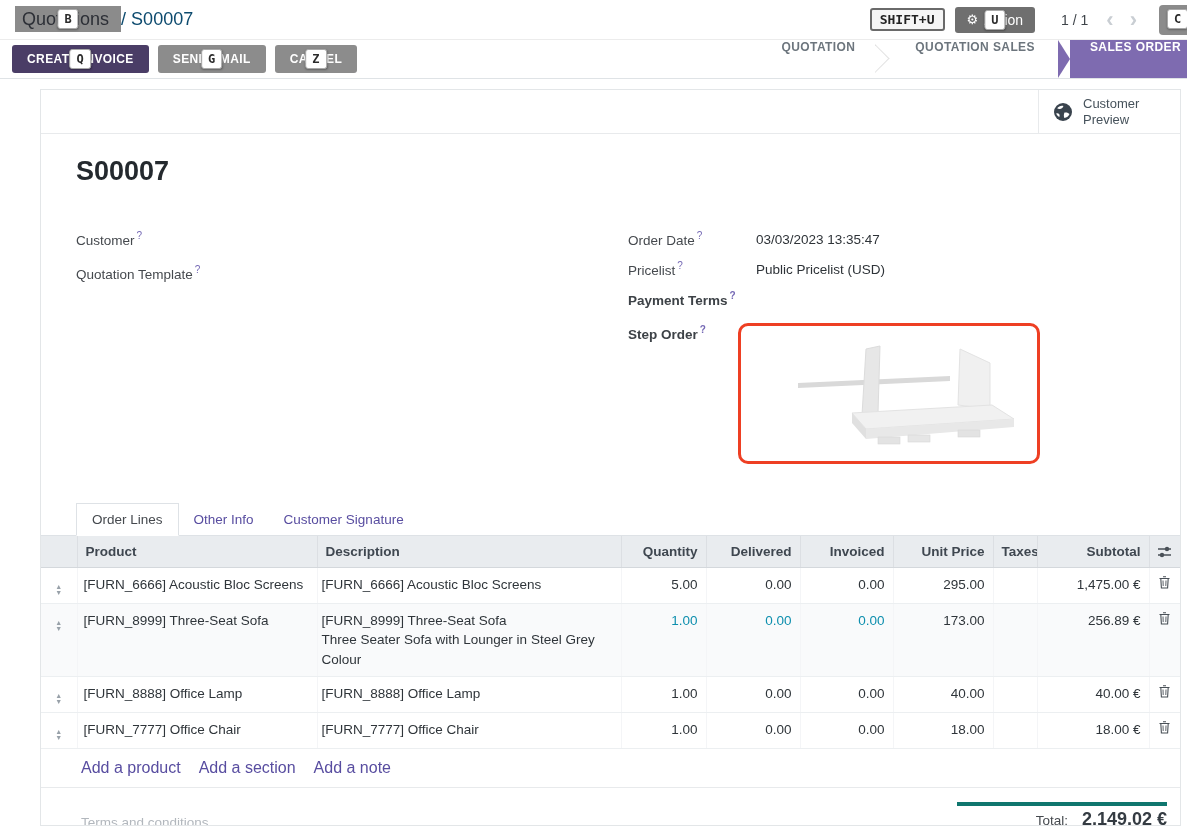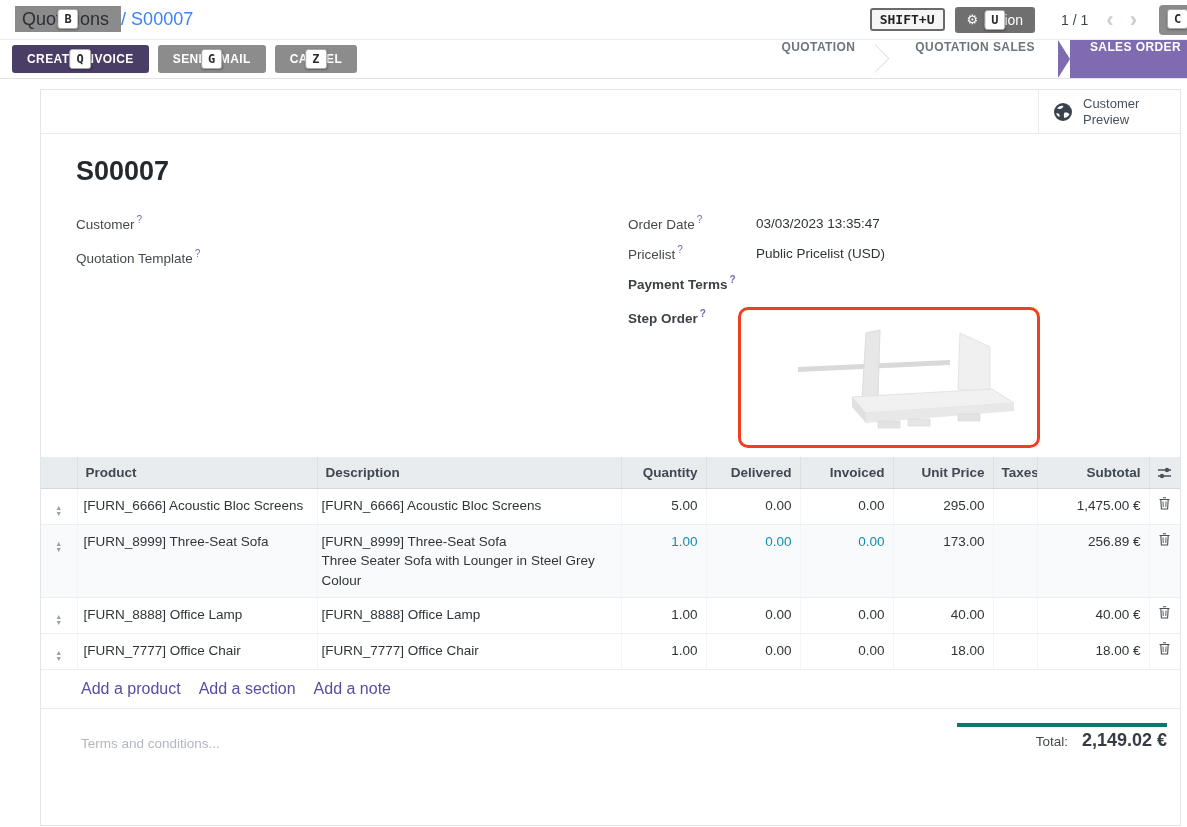--- a/index.html
+++ b/index.html
@@ -14,21 +14,21 @@
   .hint-center { position:absolute; left:50%; top:50%; transform:translate(-50%,-50%); }
   .kbd-badge { display:inline-block; background:#f5f5f5; color:#222;
     border:2px solid #6a6a6a; border-radius:3px; padding:2px 8px;
     font-family:"DejaVu Sans Mono", monospace; font-size:13px; font-weight:bold; }
 
   
   .controlbar { height:40px; display:flex; align-items:center;
     justify-content:space-between; padding:0 0 0 15px; border-bottom:1px solid #ececec; }
   .breadcrumb { font-size:18px; color:#4b5158; }
   .bc-parent { position:relative; background:#8b8b8b; color:#2c2f36; padding:3px 7px; }
-  .bc-rest { color:#3b82f6;text-align:center; }
+  .bc-rest { color:#0c4a6e;text-align:center; }
   .controlbar-right { display:flex; align-items:center; }
   .action-pill { position:relative; background:#6f6f6f; color:#fff; border-radius:3px;
     padding:5px 12px; font-size:14px; display:inline-flex; align-items:center; gap:6px;
     margin-left:10px; }
   .gear { font-size:13px; color:#fff; }
   .pager { font-size:14px; color:#3f444a; margin:0 10px 0 26px; }
   .pager-arrow { font-size:22px; color:#c9ced3; font-weight:bold; padding:0 8px; line-height:20px; }
   .cut-btn { position:relative; width:40px; height:30px; background:#8b8b8b;
     border-radius:4px; margin-left:14px; margin-right:-12px; }
   .cut-btn .hint { position:absolute; left:8px; top:4px; }
@@ -58,21 +58,21 @@
     border:1px solid #e3e6e8; background:#fff; overflow:hidden; }
   .sheet-topbar { height:44px; border-bottom:1px solid #e8eaec; display:flex;
     justify-content:flex-end; }
   .preview-btn { width:142px; border-left:1px solid #e8eaec; display:flex;
     align-items:center; gap:10px; padding-left:14px; font-size:13px; color:#46525b;
     line-height:1.2; cursor:pointer; }
 
   .sheet-body { padding:0 35px; }
   .doc-title { margin-top:22px; font-size:27px; font-weight:bold; color:#24292e; }
 
-  .fields { display:flex; margin-top:26px; }
+  .fields { display:flex; margin-top:42px; }
   .fields-left { width:552px; }
   .fields-right { flex:1; }
   .frow { display:flex; margin-bottom:9px; }
   .flabel { width:150px; font-size:13.5px; color:#45494e; padding-top:1px; }
   .fields-right .flabel { width:128px; }
   .flabel.bold { font-weight:bold; color:#3d4247; }
   .sup { font-size:10px; color:#7569b5; vertical-align:super; margin-left:2px; }
   .fvalue { font-size:13.5px; color:#2e3338; line-height:21px; }
   .flink { color:#584da0; cursor:pointer; }
   .frow.gap-top { margin-top:15px; }
@@ -248,20 +248,25 @@
               <rect x="88" y="106" width="22" height="7" fill="#e3e3e3" stroke="#d8d8d8" stroke-width="0.6"></rect>
               <rect x="118" y="104" width="22" height="7" fill="#e6e6e6" stroke="#d8d8d8" stroke-width="0.6"></rect>
               <rect x="168" y="99" width="22" height="7" fill="#e3e3e3" stroke="#d8d8d8" stroke-width="0.6"></rect>
             </svg>
           </div>
         </div>
       </div>
     </div>
   </div>
 
+  <div class="tabs">
+      <div class="tab active">Order Lines</div>
+      <div class="tab inactive">Other Info</div>
+      <div class="tab inactive">Customer Signature</div>
+    </div>
 
   <table class="olines">
     <colgroup>
       <col style="width:36px">
         <col style="width:240px">
         <col>
       <col style="width:85px">
         <col style="width:94px">
         <col style="width:93px">
       <col style="width:100px">

